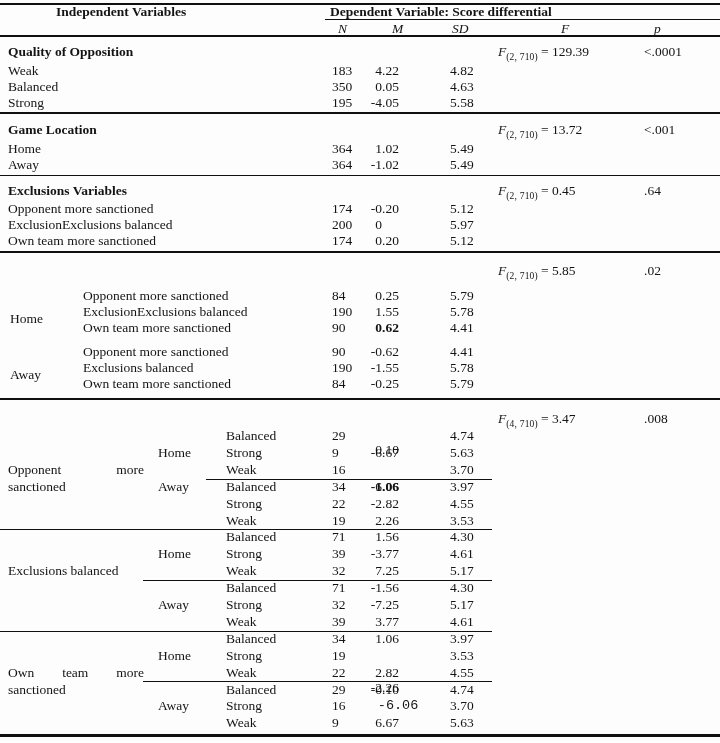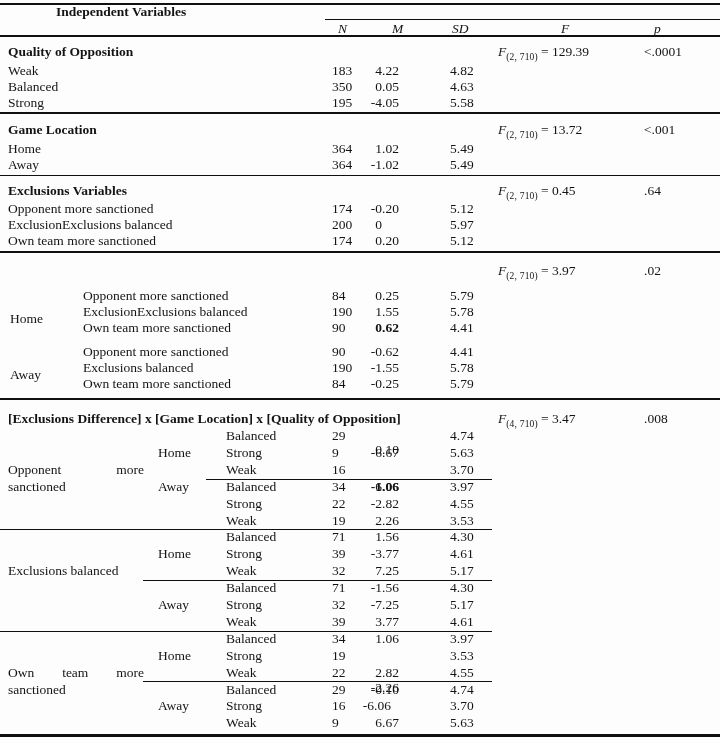--- a/index.html
+++ b/index.html
@@ -18,20 +18,21 @@
   sub.df{font-size:9.5px;line-height:8px;letter-spacing:.2px;}
   .frhs{margin-left:3px;}
   .jlabel{position:absolute;line-height:14px;display:flex;justify-content:space-between;}
 </style>
 </head>
 <body>
 
 <div class="page" id="page">
   <div class="hline" style="top:3px;left:0;width:720px;height:2px;"></div>
   <span class="abs b" style="top:5px;left:8px;margin-left:48px;">Independent Variables</span>
+  <span class="abs b" style="top:5px;left:330px;">Dependent Variable: Score differential</span>
   <div class="hline" style="top:19px;left:325px;width:395px;"></div>
   <span class="abs i" style="top:21.5px;left:338px;">N</span>
   <span class="abs i" style="top:21.5px;left:392px;">M</span>
   <span class="abs i" style="top:21.5px;left:452px;">SD</span>
   <span class="abs i" style="top:21.5px;left:561px;">F</span>
   <span class="abs i" style="top:21.5px;left:654px;">p</span>
   <div class="hline" style="top:34.5px;left:0;width:720px;height:2px;"></div>
 
 <span class="abs b" style="top: 45px; left: 8px;">Quality of Opposition</span>
     <span class="abs" style="top: 45px; left: 498px;"><span class="i">F</span><sub class="df">(2, 710)</sub><span class="frhs">= 129.39</span></span>
@@ -70,21 +71,21 @@
     <span class="abs" style="top: 201.5px; left: 450px;">5.12</span>
     <span class="abs" style="top: 217.7px; left: 8px;">ExclusionExclusions balanced</span>
     <span class="abs" style="top: 217.7px; left: 332px;">200</span>
     <span class="abs" style="top: 217.7px; left: 360px;"><span class="mint">0</span></span>
     <span class="abs" style="top: 217.7px; left: 450px;">5.97</span>
     <span class="abs" style="top: 233.9px; left: 8px;">Own team more sanctioned</span>
     <span class="abs" style="top: 233.9px; left: 332px;">174</span>
     <span class="abs" style="top: 233.9px; left: 360px;"><span class="mint">0</span><span>.20</span></span>
     <span class="abs" style="top: 233.9px; left: 450px;">5.12</span>
     <div class="hline" style="top: 251px; left: 0px; width: 720px; height: 1.5px;"></div>
-    <span class="abs" style="top: 264px; left: 498px;"><span class="i">F</span><sub class="df">(2, 710)</sub><span class="frhs">= 3.97</span></span>
+    <span class="abs" style="top: 264px; left: 498px;"><span class="i">F</span><sub class="df">(2, 710)</sub><span class="frhs">= 5.85</span></span>
     <span class="abs" style="top: 264px; left: 644px;">.02</span>
     <span class="abs" style="top: 312px; left: 10px;">Home</span>
     <span class="abs" style="top: 288.5px; left: 83px;">Opponent more sanctioned</span>
     <span class="abs" style="top: 288.5px; left: 332px;">84</span>
     <span class="abs" style="top: 288.5px; left: 360px;"><span class="mint">0</span><span>.25</span></span>
     <span class="abs" style="top: 288.5px; left: 450px;">5.79</span>
     <span class="abs" style="top: 304.7px; left: 83px;">ExclusionExclusions balanced</span>
     <span class="abs" style="top: 304.7px; left: 332px;">190</span>
     <span class="abs" style="top: 304.7px; left: 360px;"><span class="mint">1</span><span>.55</span></span>
     <span class="abs" style="top: 304.7px; left: 450px;">5.78</span>
@@ -99,21 +100,20 @@
     <span class="abs" style="top: 344.5px; left: 450px;">4.41</span>
     <span class="abs" style="top: 360.7px; left: 83px;">Exclusions balanced</span>
     <span class="abs" style="top: 360.7px; left: 332px;">190</span>
     <span class="abs" style="top: 360.7px; left: 360px;"><span class="mint">-1</span><span>.55</span></span>
     <span class="abs" style="top: 360.7px; left: 450px;">5.78</span>
     <span class="abs" style="top: 376.9px; left: 83px;">Own team more sanctioned</span>
     <span class="abs" style="top: 376.9px; left: 332px;">84</span>
     <span class="abs" style="top: 376.9px; left: 360px;"><span class="mint">-0</span><span>.25</span></span>
     <span class="abs" style="top: 376.9px; left: 450px;">5.79</span>
     <div class="hline" style="top: 398px; left: 0px; width: 720px; height: 1.5px;"></div>
-    <span class="abs b" style="top: 412px; left: 8px;">[Exclusions Difference] x [Game Location] x [Quality of Opposition]</span>
     <span class="abs" style="top: 412px; left: 498px;"><span class="i">F</span><sub class="df">(4, 710)</sub><span class="frhs">= 3.47</span></span>
     <span class="abs" style="top: 412px; left: 644px;">.008</span>
     <div class="jlabel" style="top: 462.8px; left: 8px; width: 136px;">
       <span>Opponent</span>
       <span>more</span>
     </div>
     <span class="abs" style="top: 479.7px; left: 8px;">sanctioned</span>
     <span class="abs" style="top: 445.9px; left: 158px;">Home</span>
     <span class="abs" style="top: 429px; left: 226px;">Balanced</span>
     <span class="abs" style="top: 429px; left: 332px;">29</span>
@@ -190,21 +190,21 @@
     <span class="abs" style="top: 665.6px; left: 332px;">22</span>
     <span class="abs" style="top: 665.6px; left: 360px;"><span class="mint">2</span><span>.82</span></span>
     <span class="abs" style="top: 665.6px; left: 450px;">4.55</span>
     <span class="abs" style="top: 699.4px; left: 158px;">Away</span>
     <span class="abs" style="top: 682.5px; left: 226px;">Balanced</span>
     <span class="abs" style="top: 682.5px; left: 332px;">29</span>
     <span class="abs" style="top: 682.5px; left: 360px;"><span class="mint">-0</span><span>.10</span></span>
     <span class="abs" style="top: 682.5px; left: 450px;">4.74</span>
     <span class="abs" style="top: 699.4px; left: 226px;">Strong</span>
     <span class="abs" style="top: 699.4px; left: 332px;">16</span>
-    <span class="abs" style="top: 699.4px; left: 352px;"><span class="mint">-6</span><span>.06</span></span>
+    <span class="abs" style="top: 699.4px; left: 372px; font-family: Liberation Mono, monospace;"><span class="mint">-6</span><span>.06</span></span>
     <span class="abs" style="top: 699.4px; left: 450px;">3.70</span>
     <span class="abs" style="top: 716.3px; left: 226px;">Weak</span>
     <span class="abs" style="top: 716.3px; left: 332px;">9</span>
     <span class="abs" style="top: 716.3px; left: 360px;"><span class="mint">6</span><span>.67</span></span>
     <span class="abs" style="top: 716.3px; left: 450px;">5.63</span>
     <div class="hline" style="top: 681.3px; left: 143px; width: 349px; height: 1px;"></div>
     <div class="hline" style="top: 733.5px; left: 0px; width: 720px; height: 3px;"></div>
   </div>
 
 </body></html>

